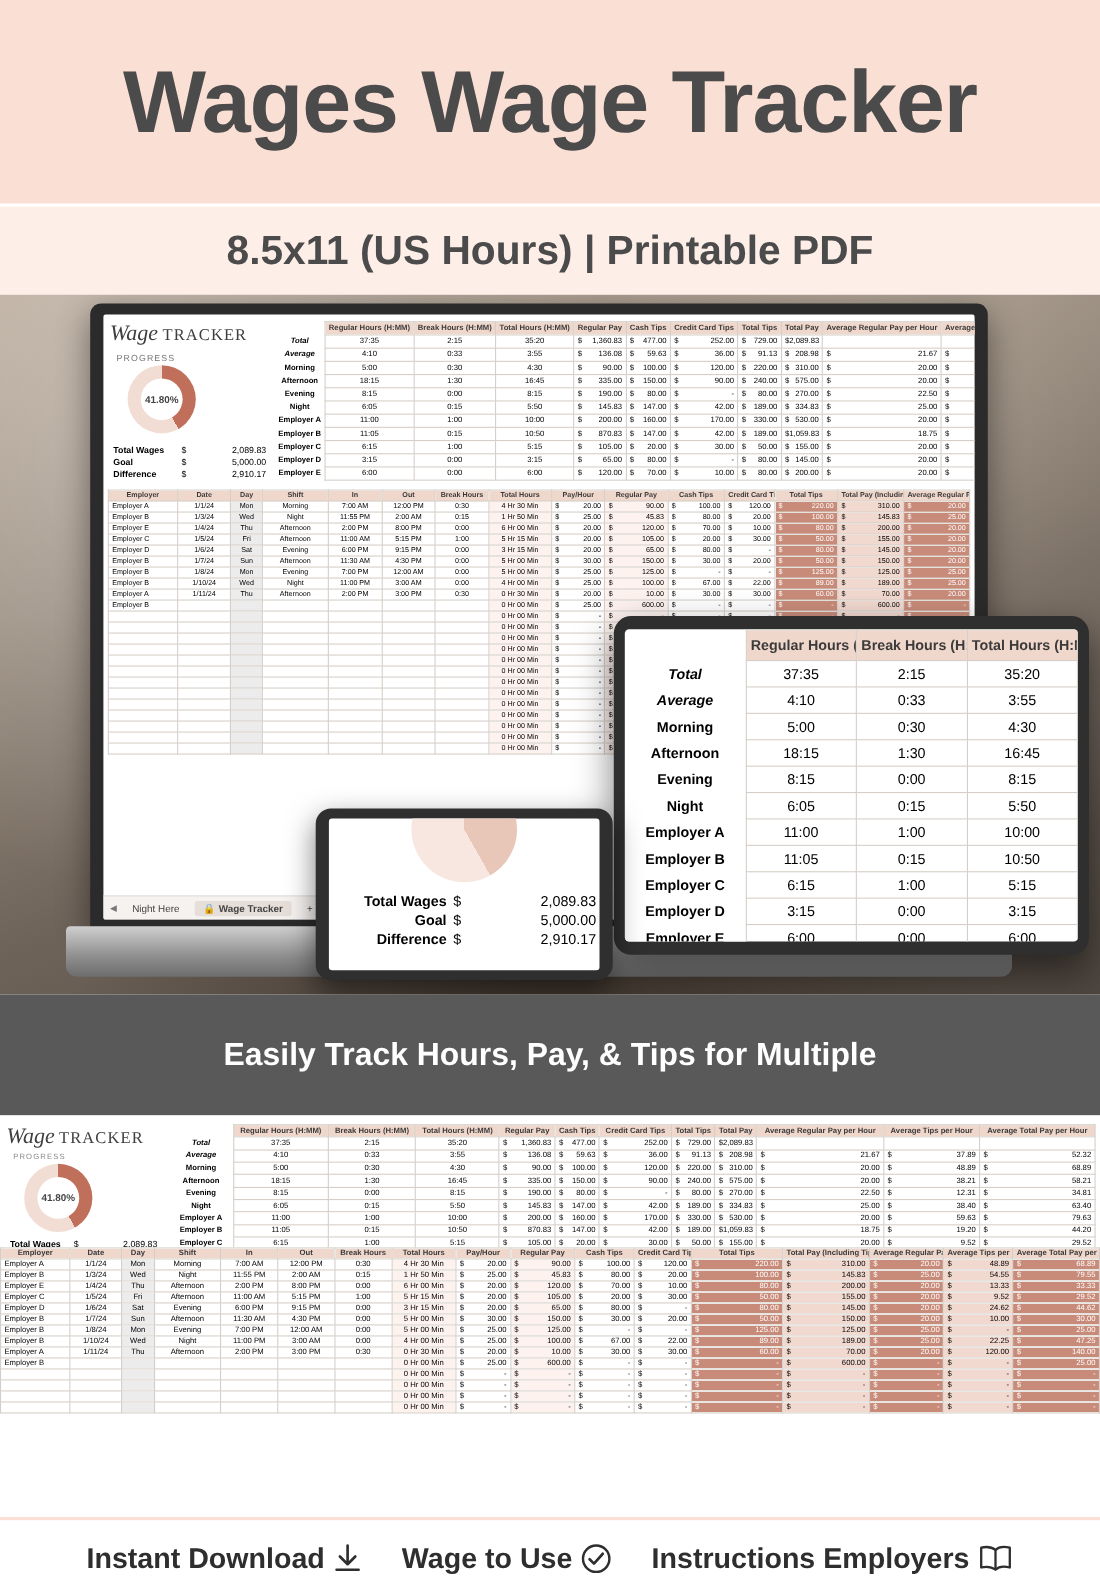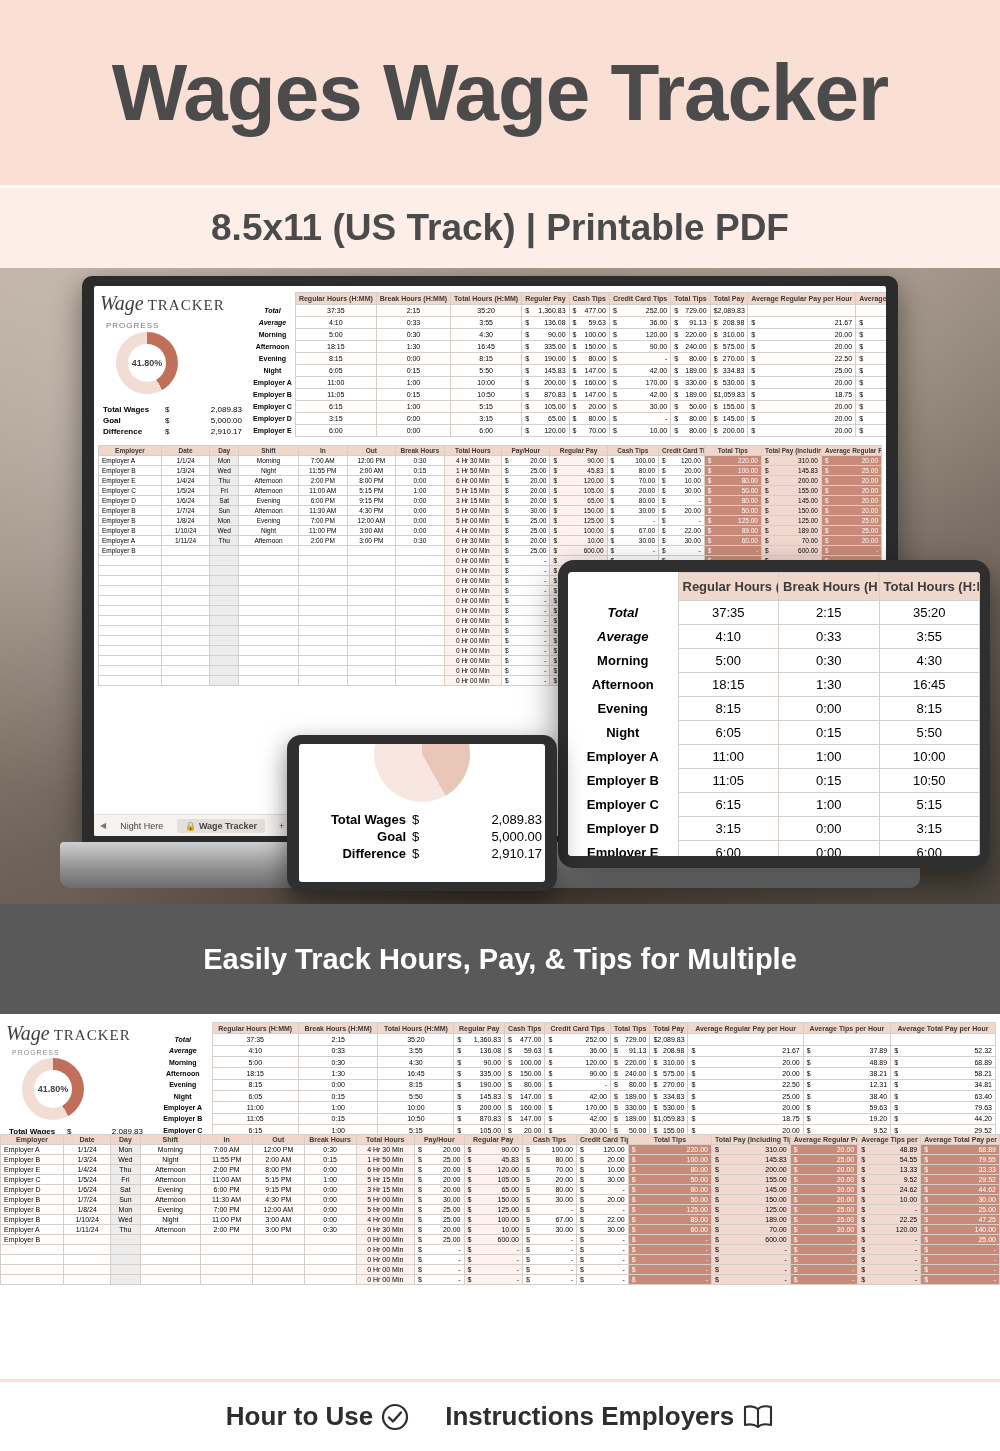--- a/index.html
+++ b/index.html
@@ -139,21 +139,21 @@
   .footer .item{ display:flex; align-items:center; gap:8px; }
   .footer svg{ display:block; }
 </style>
 </head>
 <body>
 
 <div class="hero">
   <h1>Wages Wage Tracker</h1>
 </div>
 <div class="subhero">
-  <h2>8.5x11 (US Track) | Printable PDF</h2>
+  <h2>8.5x11 (US Hours) | Printable PDF</h2>
 </div>
 
 <div class="photo">
 
   <div class="laptop">
     <div class="laptop-screen">
       <div class="sheet">
 
         <div style="display:flex;padding:6px 4px 2px 6px;">
           <div style="width:150px;flex:none;">
@@ -1388,21 +1388,30 @@
           <td class="num" style="background:#c98b79;color:#fff;"><span style="float:left;">$</span>-</td>
           <td class="num" style="background:#f2d9d0;"><span style="float:left;">$</span>-</td>
           <td class="num" style="background:#c98b79;color:#fff;"><span style="float:left;">$</span>-</td>
         </tr>
       </tbody>
   </table>
 </div>
 
 <div class="footer">
   <div class="item">
-    <span>Hour to Use</span>
+    <span>Instant Download</span>
+    <span>
+      <svg width="26" height="28" viewBox="0 0 26 28">
+          <path d="M13 2 v16 M6 12 l7 7 l7 -7" stroke="#2e2e2e" stroke-width="2.4" fill="none" stroke-linecap="round" stroke-linejoin="round"></path>
+          <path d="M3 24 h20" stroke="#2e2e2e" stroke-width="2.4" stroke-linecap="round"></path>
+        </svg>
+    </span>
+  </div>
+  <div class="item">
+    <span>Wage to Use</span>
     <span>
       <svg width="28" height="28" viewBox="0 0 28 28">
           <circle cx="14" cy="14" r="12" stroke="#2e2e2e" stroke-width="2.2" fill="none"></circle>
           <path d="M8 14.5 l4 4 l8 -9" stroke="#2e2e2e" stroke-width="2.4" fill="none" stroke-linecap="round" stroke-linejoin="round"></path>
         </svg>
     </span>
   </div>
   <div class="item">
     <span>Instructions Employers</span>
     <span>

